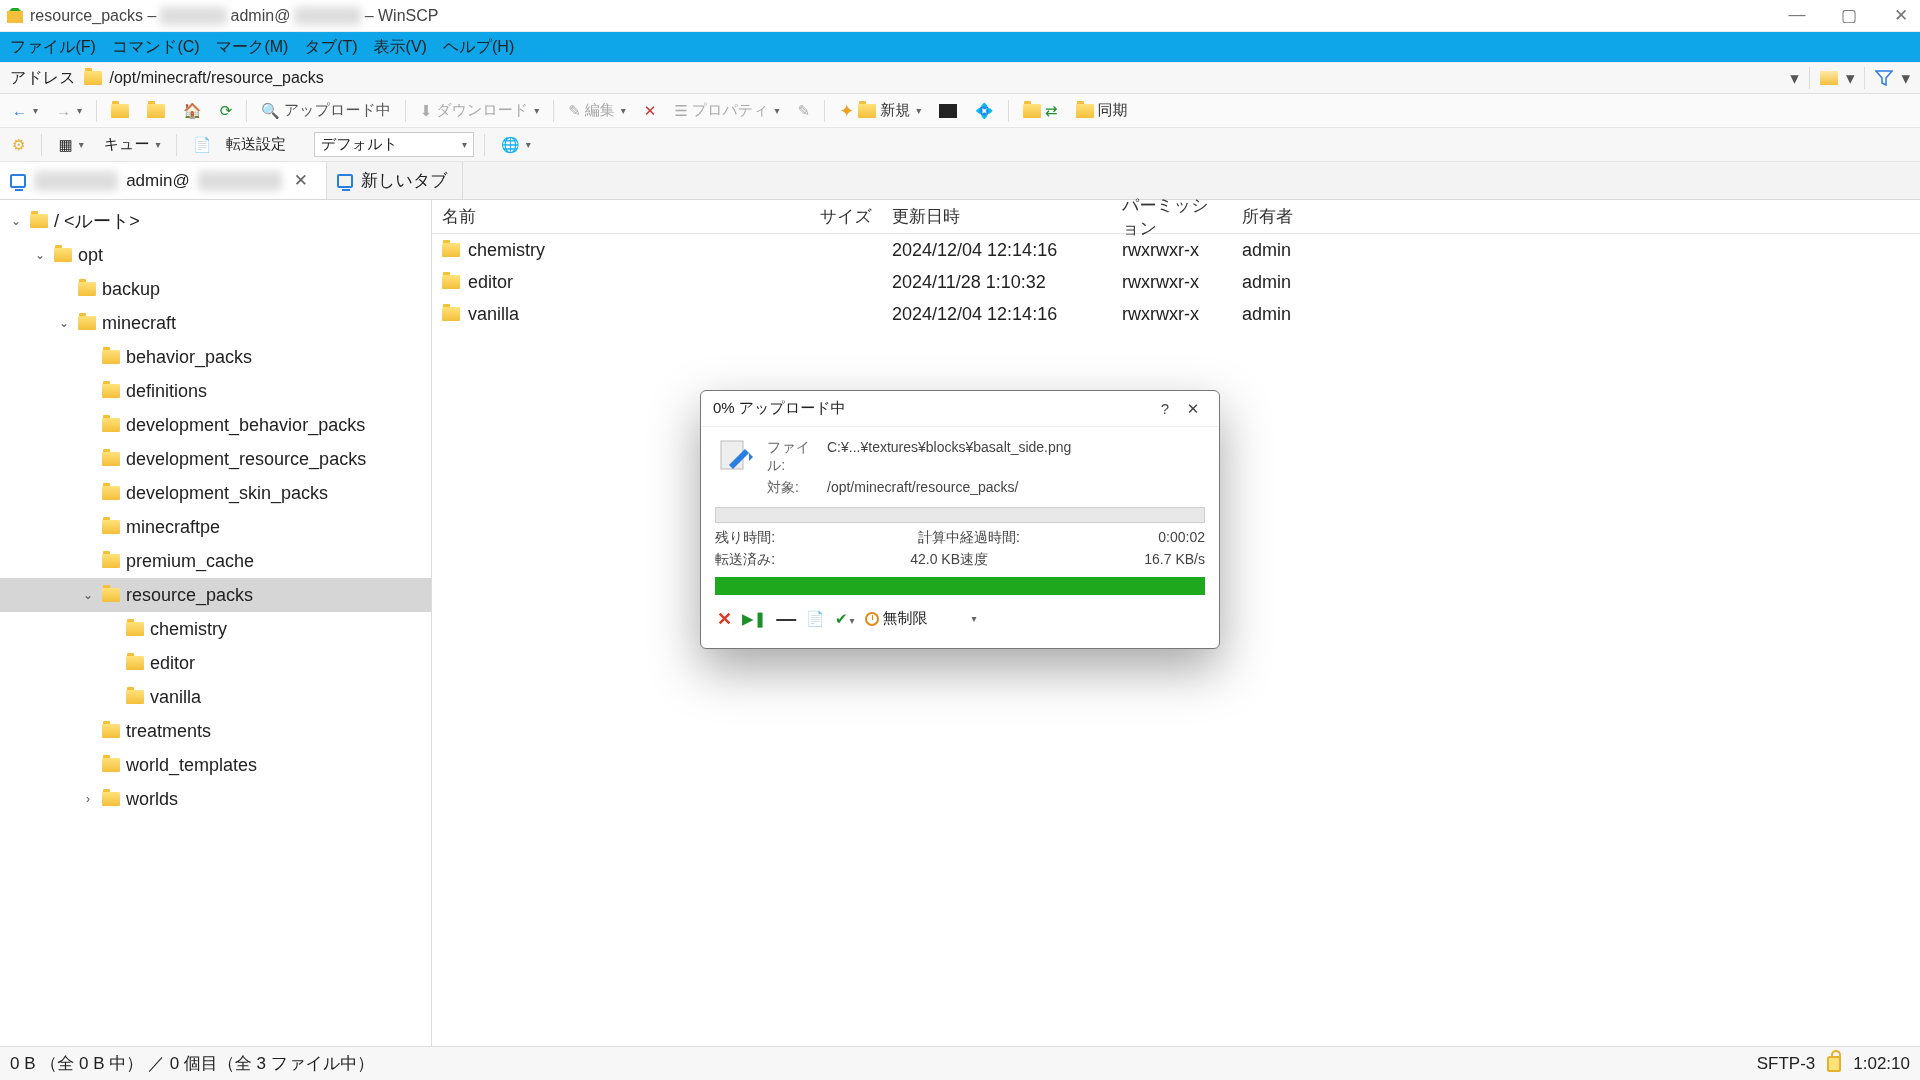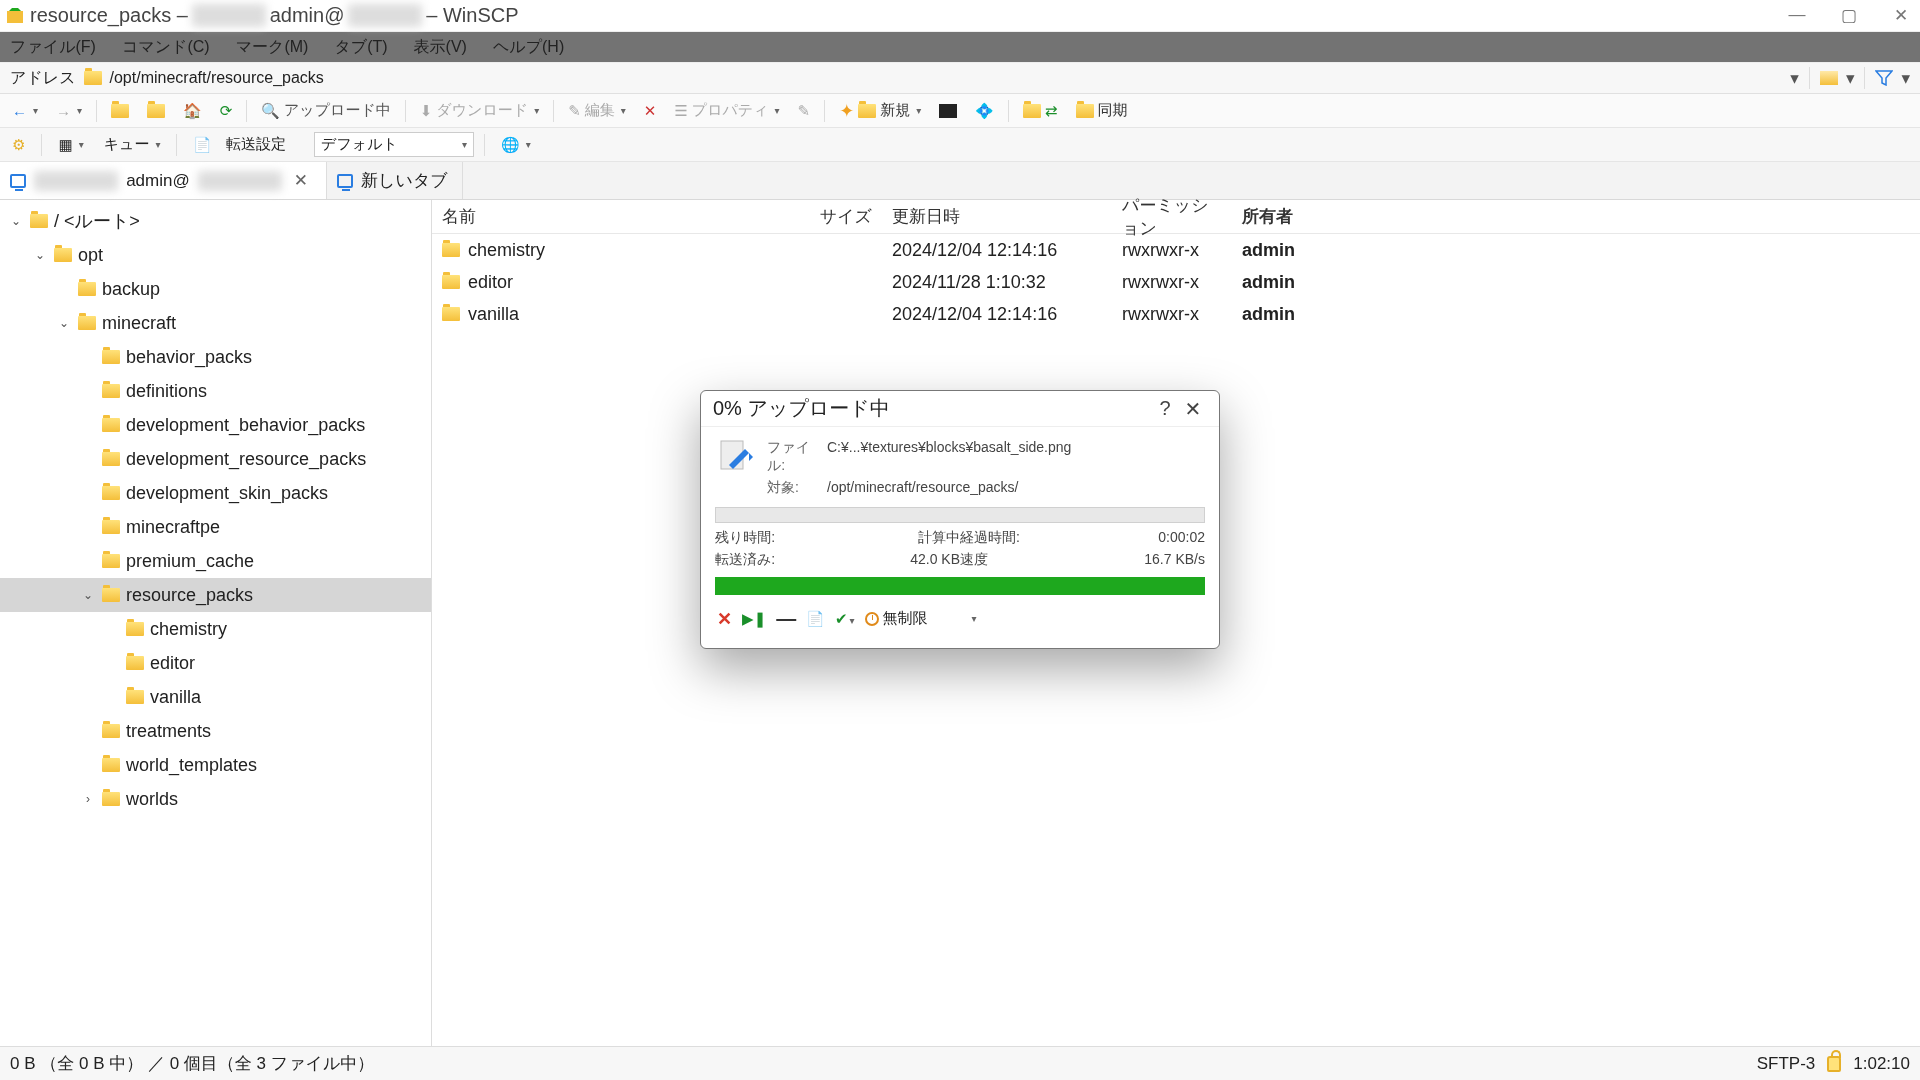--- a/index.html
+++ b/index.html
@@ -1,25 +1,25 @@
 <!DOCTYPE html>
 <html><head>
 <meta charset="utf-8">
 <style>
 * { box-sizing: border-box; margin: 0; padding: 0; font-family: "Yu Gothic UI", Meiryo, sans-serif; }
 body { width: 1920px; height: 1080px; background: #fff; overflow: hidden; position: relative; font-size: 17px; color: #222; }
 
 .titlebar { height: 32px; display: flex; align-items: center; padding: 0 6px; background: #fff; border-bottom: 1px solid #eee; }
 .titlebar-icon { width: 18px; height: 18px; margin-right: 6px; display: inline-flex; }
-.titlebar-text { flex: 1; color: #444; font-size: 20px; display: flex; gap: 4px; align-items: center; }
+.titlebar-text { flex: 1; color: #444; font-size: 16px; display: flex; gap: 4px; align-items: center; }
 .titlebar-text .blur { filter: blur(4px); background: #ddd; color: transparent; border-radius: 3px; padding: 0 18px; }
 .win-controls { display: flex; gap: 26px; color: #777; }
 .win-btn { width: 26px; text-align: center; cursor: pointer; }
 
-.menubar { height: 30px; display: flex; align-items: center; gap: 26px; padding: 0 10px; background: #737373; font-size: 16px; }
+.menubar { height: 30px; display: flex; align-items: center; gap: 16px; padding: 0 10px; background: #0ea5e9; font-size: 16px; }
 .menubar span { cursor: pointer; }
 
 .addressbar { height: 32px; display: flex; align-items: center; padding: 0 10px; gap: 8px; background: #f7f7f7; border-top: 1px solid #eee; border-bottom: 1px solid #e0e0e0; }
 .addr-label { font-size: 16px; }
 .folder-icon { width: 18px; height: 14px; background: linear-gradient(#ffe27a,#f4bf3a); border-radius: 1px; display: inline-block; position: relative; }
 .folder-icon::before { content:""; position:absolute; top:-3px; left:1px; width:7px; height:3px; background:#f4bf3a; border-radius:1px 1px 0 0;}
 .addr-path { flex: 1; font-size: 16px; }
 .addr-right { display: flex; gap: 8px; align-items: center; color: #555; }
 
 .toolbar { height: 34px; display: flex; align-items: center; gap: 6px; padding: 0 6px; background: #fafafa; border-bottom: 1px solid #e5e5e5; font-size: 15px; color: #333; }
@@ -48,34 +48,34 @@
 .tree-indent { display:inline-block; }
 .tree-row .folder-icon { margin: 0 6px; }
 
 .filepanel { flex: 1; }
 .fp-header { display:flex; height:34px; align-items:center; border-bottom:1px solid #e8e8e8; font-size:17px; color:#333; }
 .fp-header > div { padding: 0 10px; }
 .col-name { width: 350px; }
 .col-size { width: 100px; text-align:right; }
 .col-date { width: 230px; }
 .col-perm { width: 120px; }
-.col-owner { width: 100px; font-weight: bold; }
+.col-owner { width: 100px; }
 .fp-row { display:flex; height:32px; align-items:center; font-size:18px; }
 .fp-row > div { padding: 0 10px; }
 .fp-row .col-name { display:flex; align-items:center; gap:8px; }
 
 .statusbar { position:absolute; bottom:0; left:0; right:0; height:34px; background:#f7f7f7; border-top:1px solid #ddd; display:flex; align-items:center; padding:0 10px; font-size:17px; justify-content:space-between; }
 .sb-right { display:flex; gap:12px; align-items:center; }
 .lock-icon { width:14px;height:16px;border:2px solid #e6b029;border-radius:3px 3px 2px 2px;background:#ffe27a;display:inline-block;position:relative;}
 .lock-icon::before{content:"";position:absolute;top:-8px;left:2px;width:6px;height:6px;border:2px solid #e6b029;border-bottom:none;border-radius:6px 6px 0 0;}
 
 
 .dialog-backdrop { position:absolute; inset:0; }
 .dialog { position:absolute; left:700px; top:390px; width:520px; background:#fff; border:1px solid #777; border-radius:6px; box-shadow: 0 20px 50px rgba(0,0,0,0.35); font-size:15px; }
-.dialog-title { height:36px; display:flex; align-items:center; padding:0 12px; border-bottom:1px solid #eee; font-size:20px; }
+.dialog-title { height:36px; display:flex; align-items:center; padding:0 12px; border-bottom:1px solid #eee; font-size:15px; }
 .dialog-title .spacer { flex:1; }
 .dialog-title .dlg-btn { width:28px; text-align:center; cursor:pointer; color:#444; }
 .dialog-body { padding: 12px 14px 14px 14px; }
 .dlg-row1 { display:flex; gap:12px; }
 .dlg-fileicon { width:40px; height:40px; }
 .dlg-meta { flex:1; display:grid; grid-template-columns: 60px 1fr; row-gap:4px; font-size:14px; color:#444; }
 .dlg-meta .lbl { color:#666; }
 .dlg-bar1 { height:16px; background:#e8e8e8; border:1px solid #d0d0d0; margin:10px 0 6px 0; }
 .dlg-stats { display:grid; grid-template-columns: 70px 1fr 70px 1fr; font-size:14px; color:#444; row-gap:4px; }
 .dlg-stats .r { text-align:right; }

